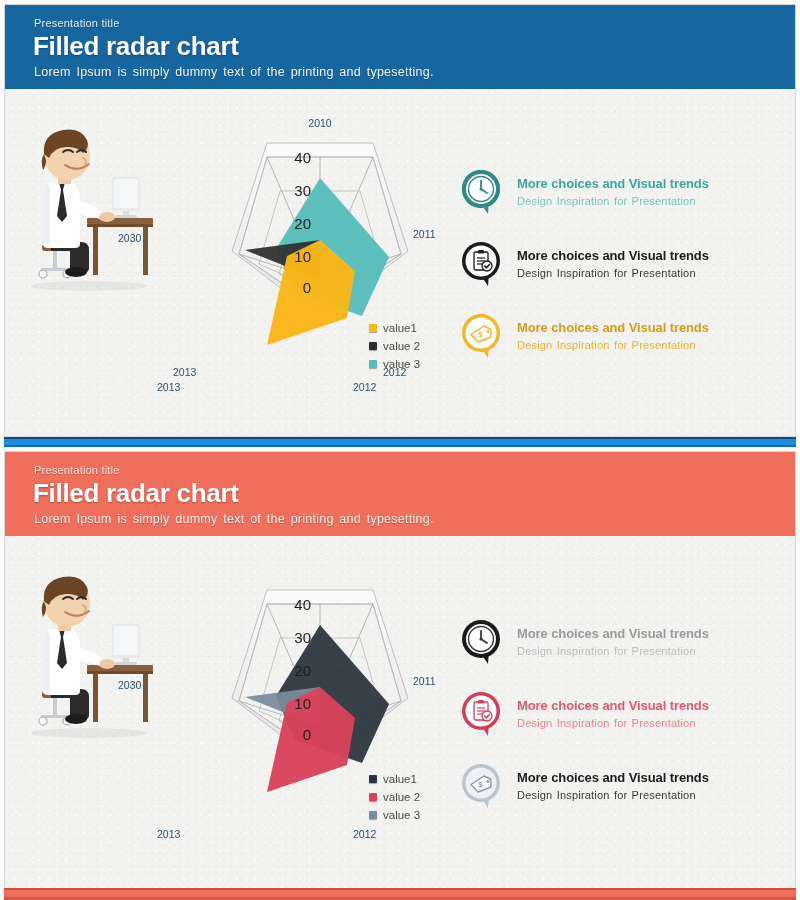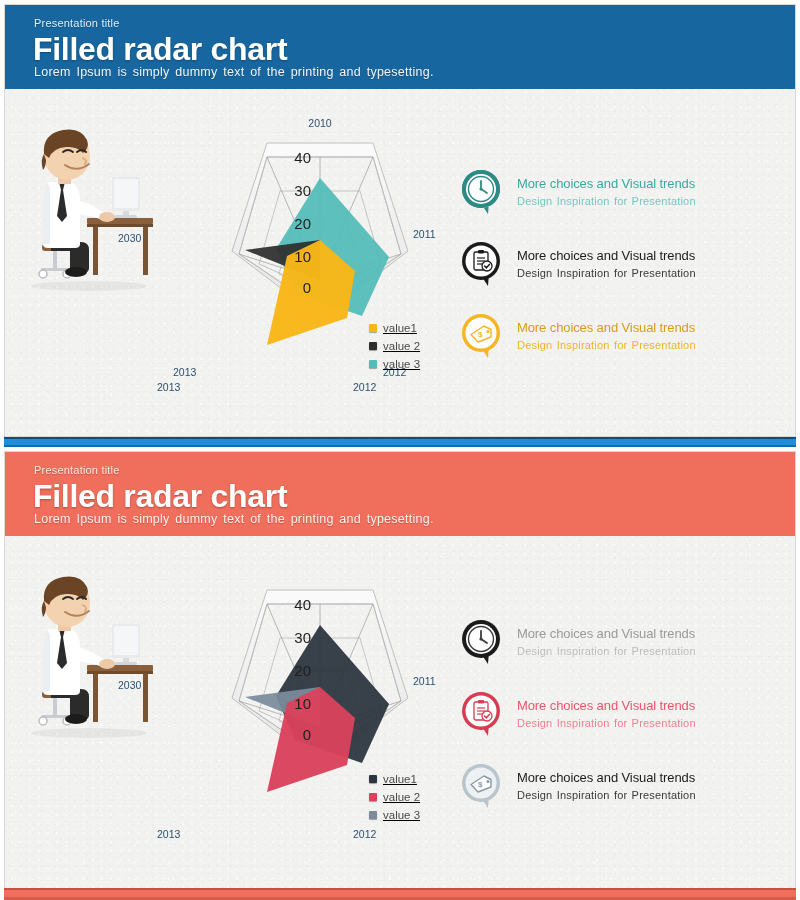--- a/index.html
+++ b/index.html
@@ -39,21 +39,21 @@
   .header.red  { background:#ef6e5c; }
 
   .kicker {
     position:absolute; left:29px; top:12px;
     font-size:11px; letter-spacing:.2px;
     color:#e3eef6; text-shadow:0 1px 1px rgba(0,0,0,.22);
   }
   .header.red .kicker { color:#fbe6e2; }
   .title {
     position:absolute; left:28px; top:26px;
-    font-size:32px; font-weight:bold; letter-spacing:-.3px;
+    font-size:26px; font-weight:bold; letter-spacing:-.3px;
     text-shadow:0 1px 2px rgba(0,0,0,.28);
     white-space:nowrap;
   }
   .subtitle {
     position:absolute; left:29px; top:60px;
     font-size:12.5px; letter-spacing:.25px; word-spacing:2px;
     color:#f1f6fa; text-shadow:0 1px 1px rgba(0,0,0,.22);
     white-space:nowrap;
   }
   .header.red .subtitle { color:#fdf0ee; }
@@ -67,37 +67,37 @@
     background:linear-gradient(#c9503f 0 2px, #ef6e5c 2px 9px, #d85a48 9px 12px);
   }
 
   
   .illus { position:absolute; left:14px; top:115px; width:140px; height:180px; }
 
   
   .chart { position:absolute; left:150px; top:108px; width:300px; height:290px; }
   .chart svg { display:block; }
 
-  .legend { position:absolute;text-decoration:underline; }
+  .legend { position:absolute; }
   .legend-row { display:flex; align-items:center; height:18px; }
   .legend-swatch {
     width:8px; height:8px; margin-right:6px; border-radius:1px;
     box-shadow:0 1px 1px rgba(0,0,0,.35);
   }
   .legend-label { font-size:11.5px; color:#4a4a4a; }
 
   
   .bullets { position:absolute; left:455px; top:163px; width:330px; }
   .bullets.lower { top:613px; }
   .bullet { position:relative; height:72px; }
   .bullet-icon { position:absolute; left:0; top:0; width:46px; height:48px; }
   .bullet-text { position:absolute; left:57px; top:7px; }
   .bullet-h {
-    font-size:13px; font-weight:normal; letter-spacing:-.1px;
-    white-space:nowrap; line-height:17px;
+    font-size:13px; font-weight:bold; letter-spacing:-.1px;
+    white-space:nowrap; line-height:17px;text-align:center;
   }
   .bullet-p {
     font-size:11px; letter-spacing:.2px; word-spacing:1px;
     white-space:nowrap; line-height:18px;
   }
 </style>
 </head>
 <body>
 
 <div class="page">

